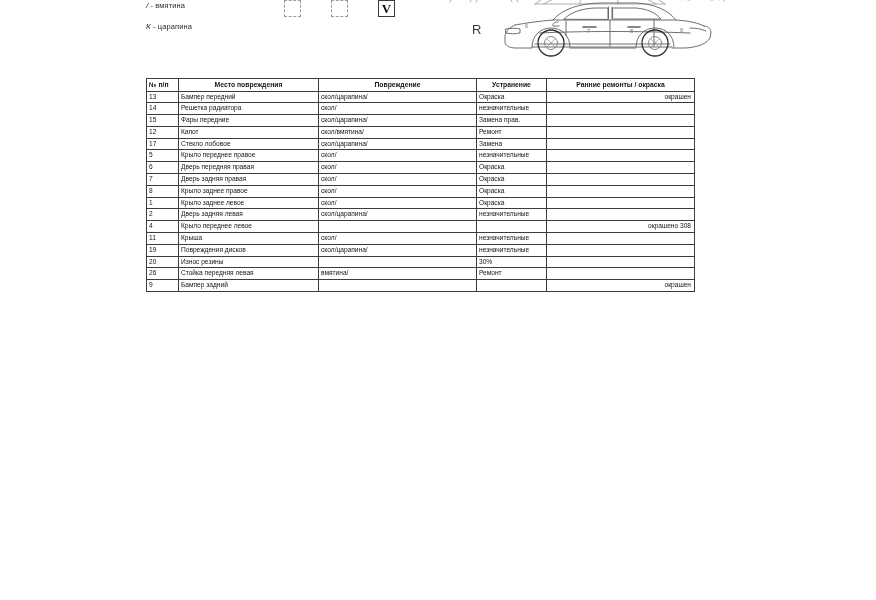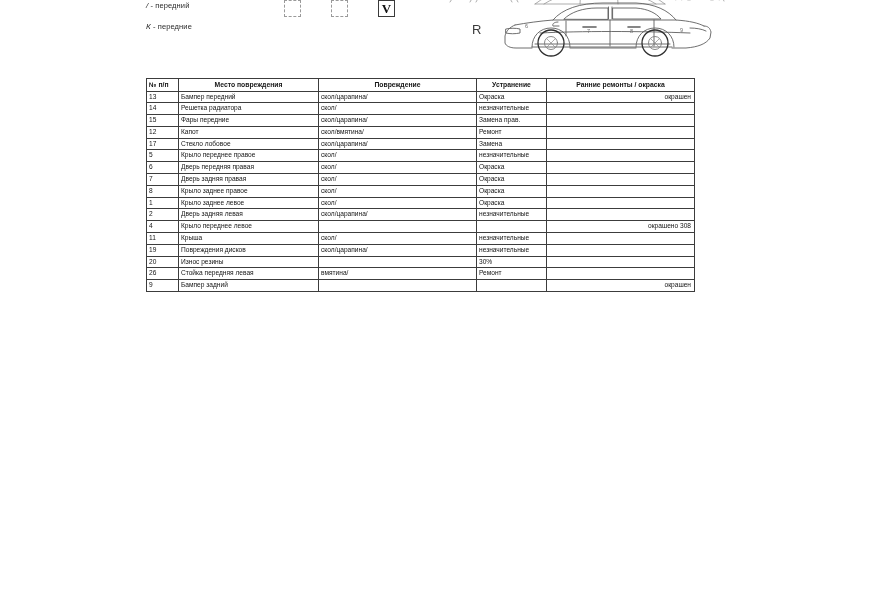--- a/index.html
+++ b/index.html
@@ -122,26 +122,26 @@
   #damage-table tbody td { text-align: left; }
   #damage-table tbody td.prev { text-align: right; padding-right: 3px; }
 </style>
 </head>
 <body>
 
 <div id="legend-block">
   <div class="legend-row">
     <span class="legend-key">/</span>
     <span>-</span>
-    <span>передний</span>
+    <span>вмятина</span>
   </div>
   <div class="legend-row">
     <span class="legend-key">К</span>
     <span>-</span>
-    <span>передние</span>
+    <span>царапина</span>
   </div>
 </div>
 
 <div id="checkbox-row">
   <div class="cbox"></div>
   <div class="cbox"></div>
   <div class="cbox checked">V</div>
 </div>
 
 <div id="car-diagram">

